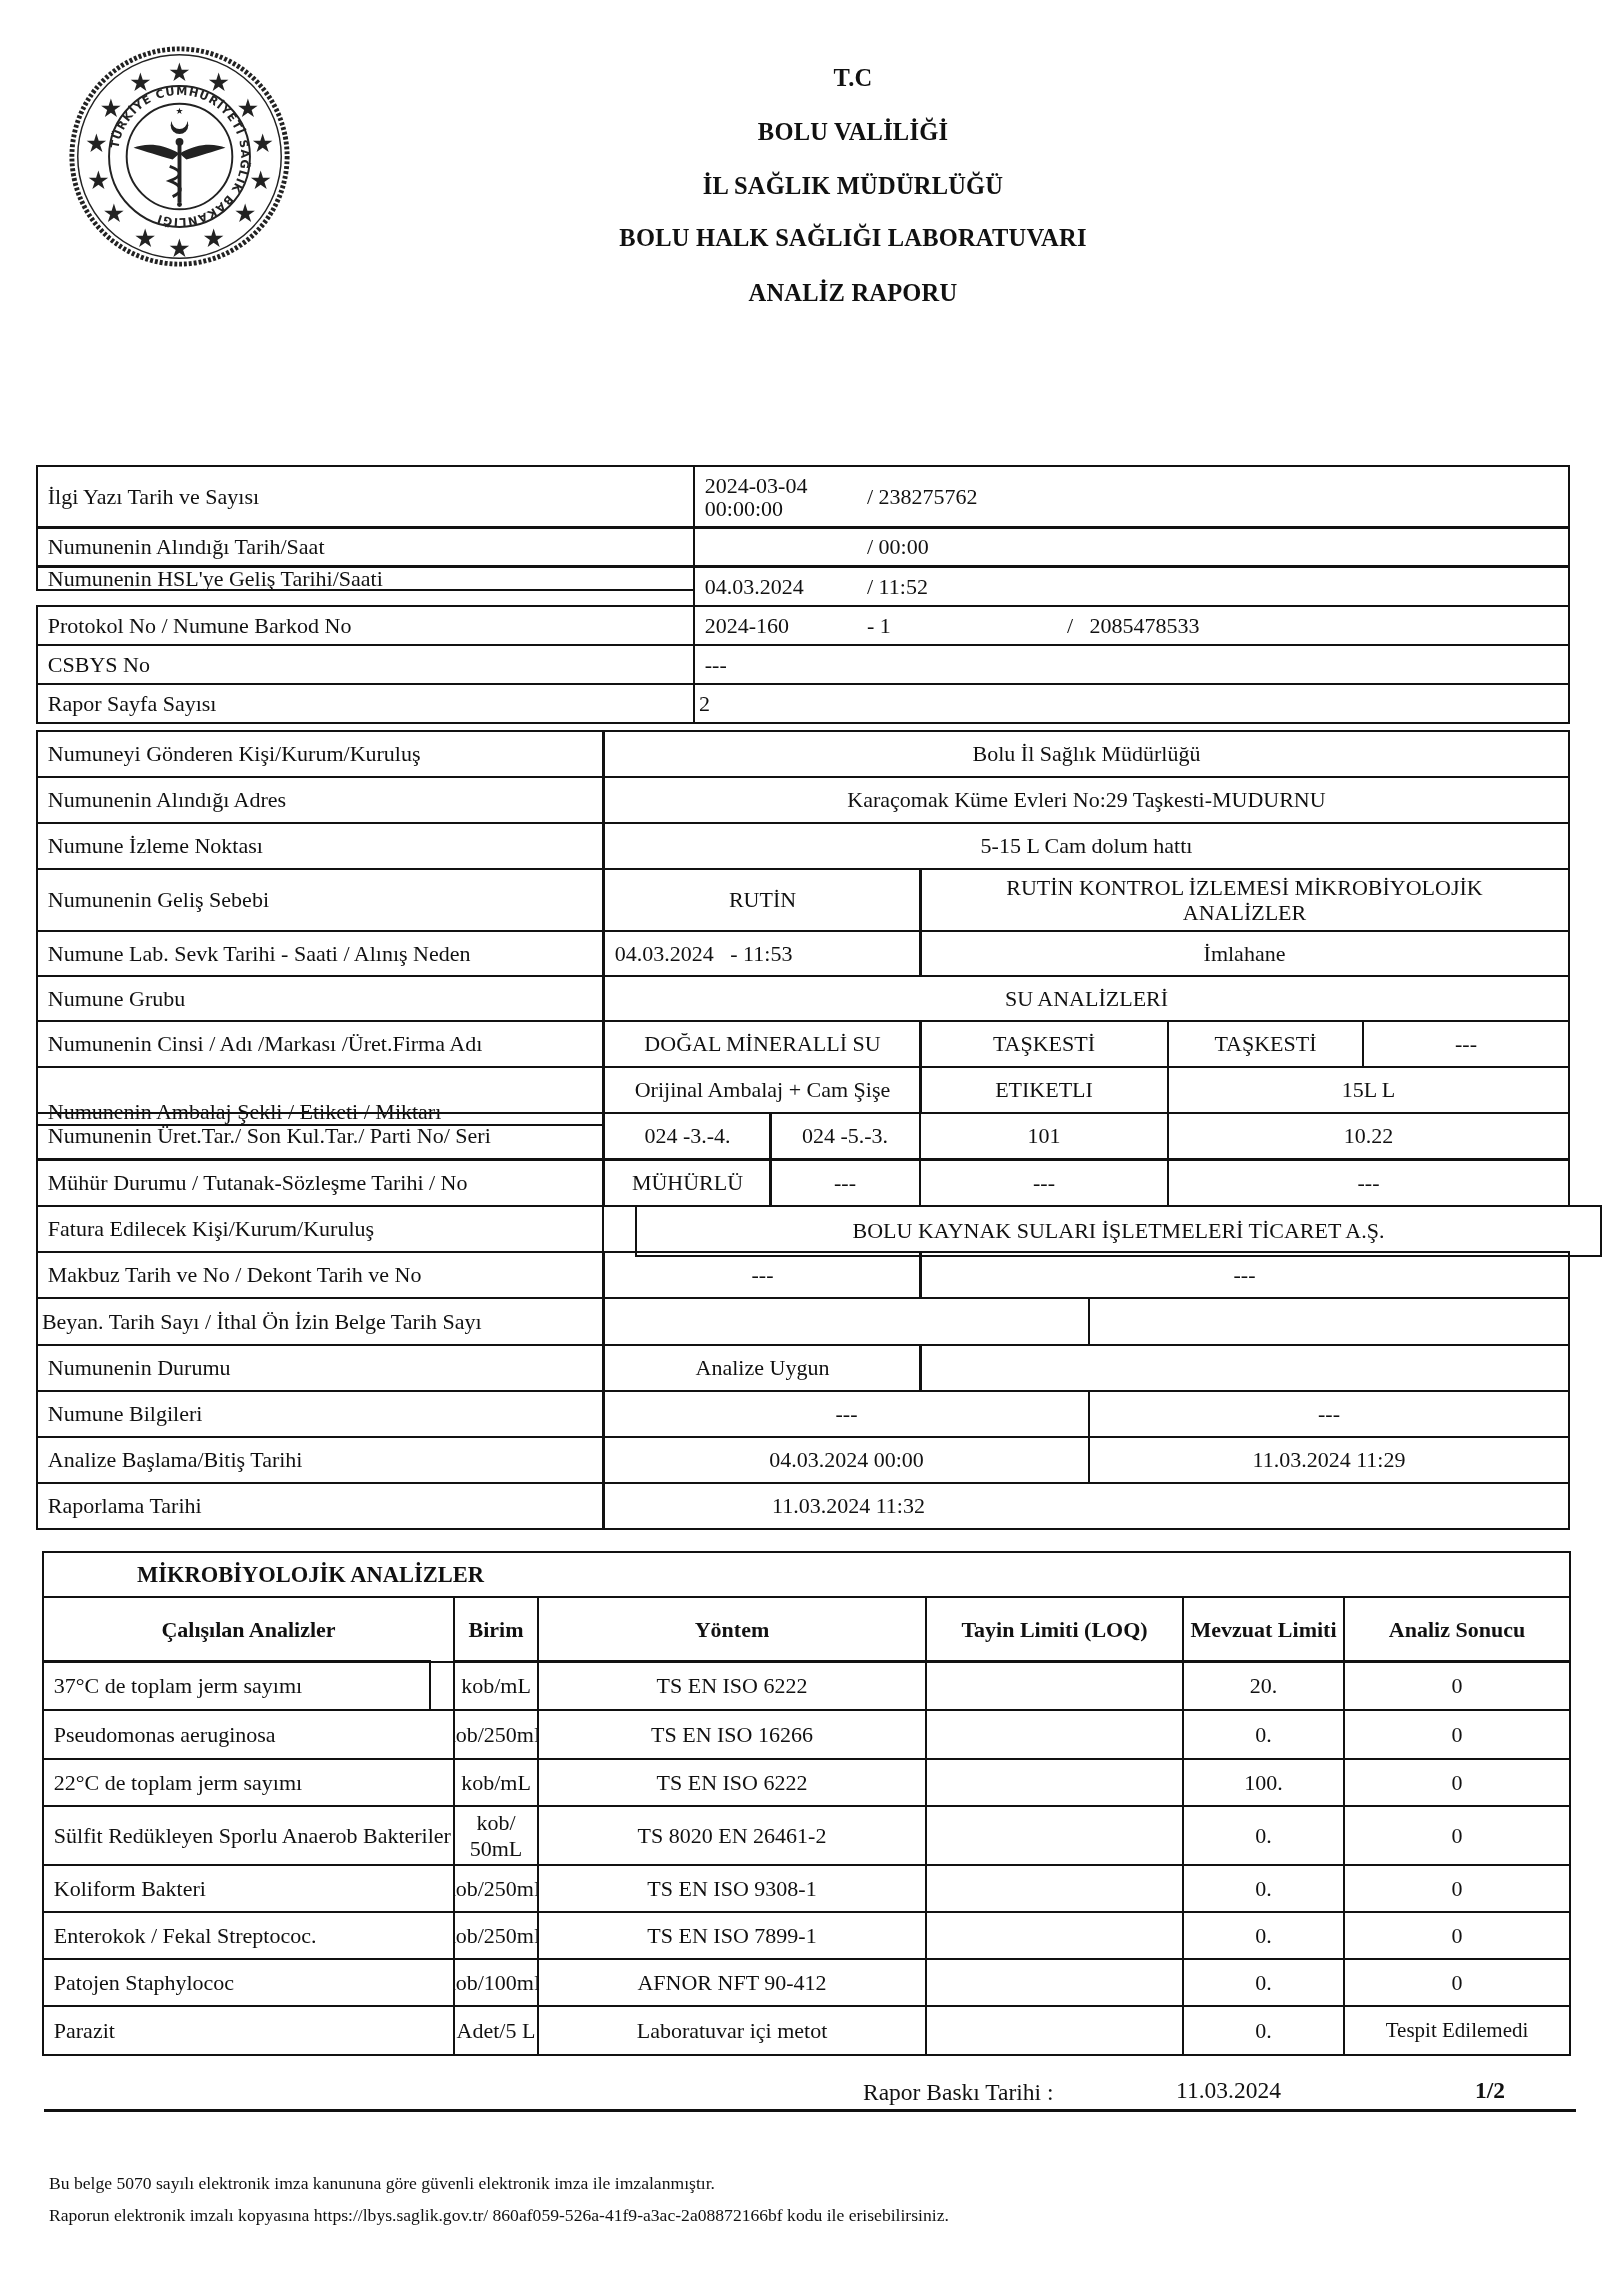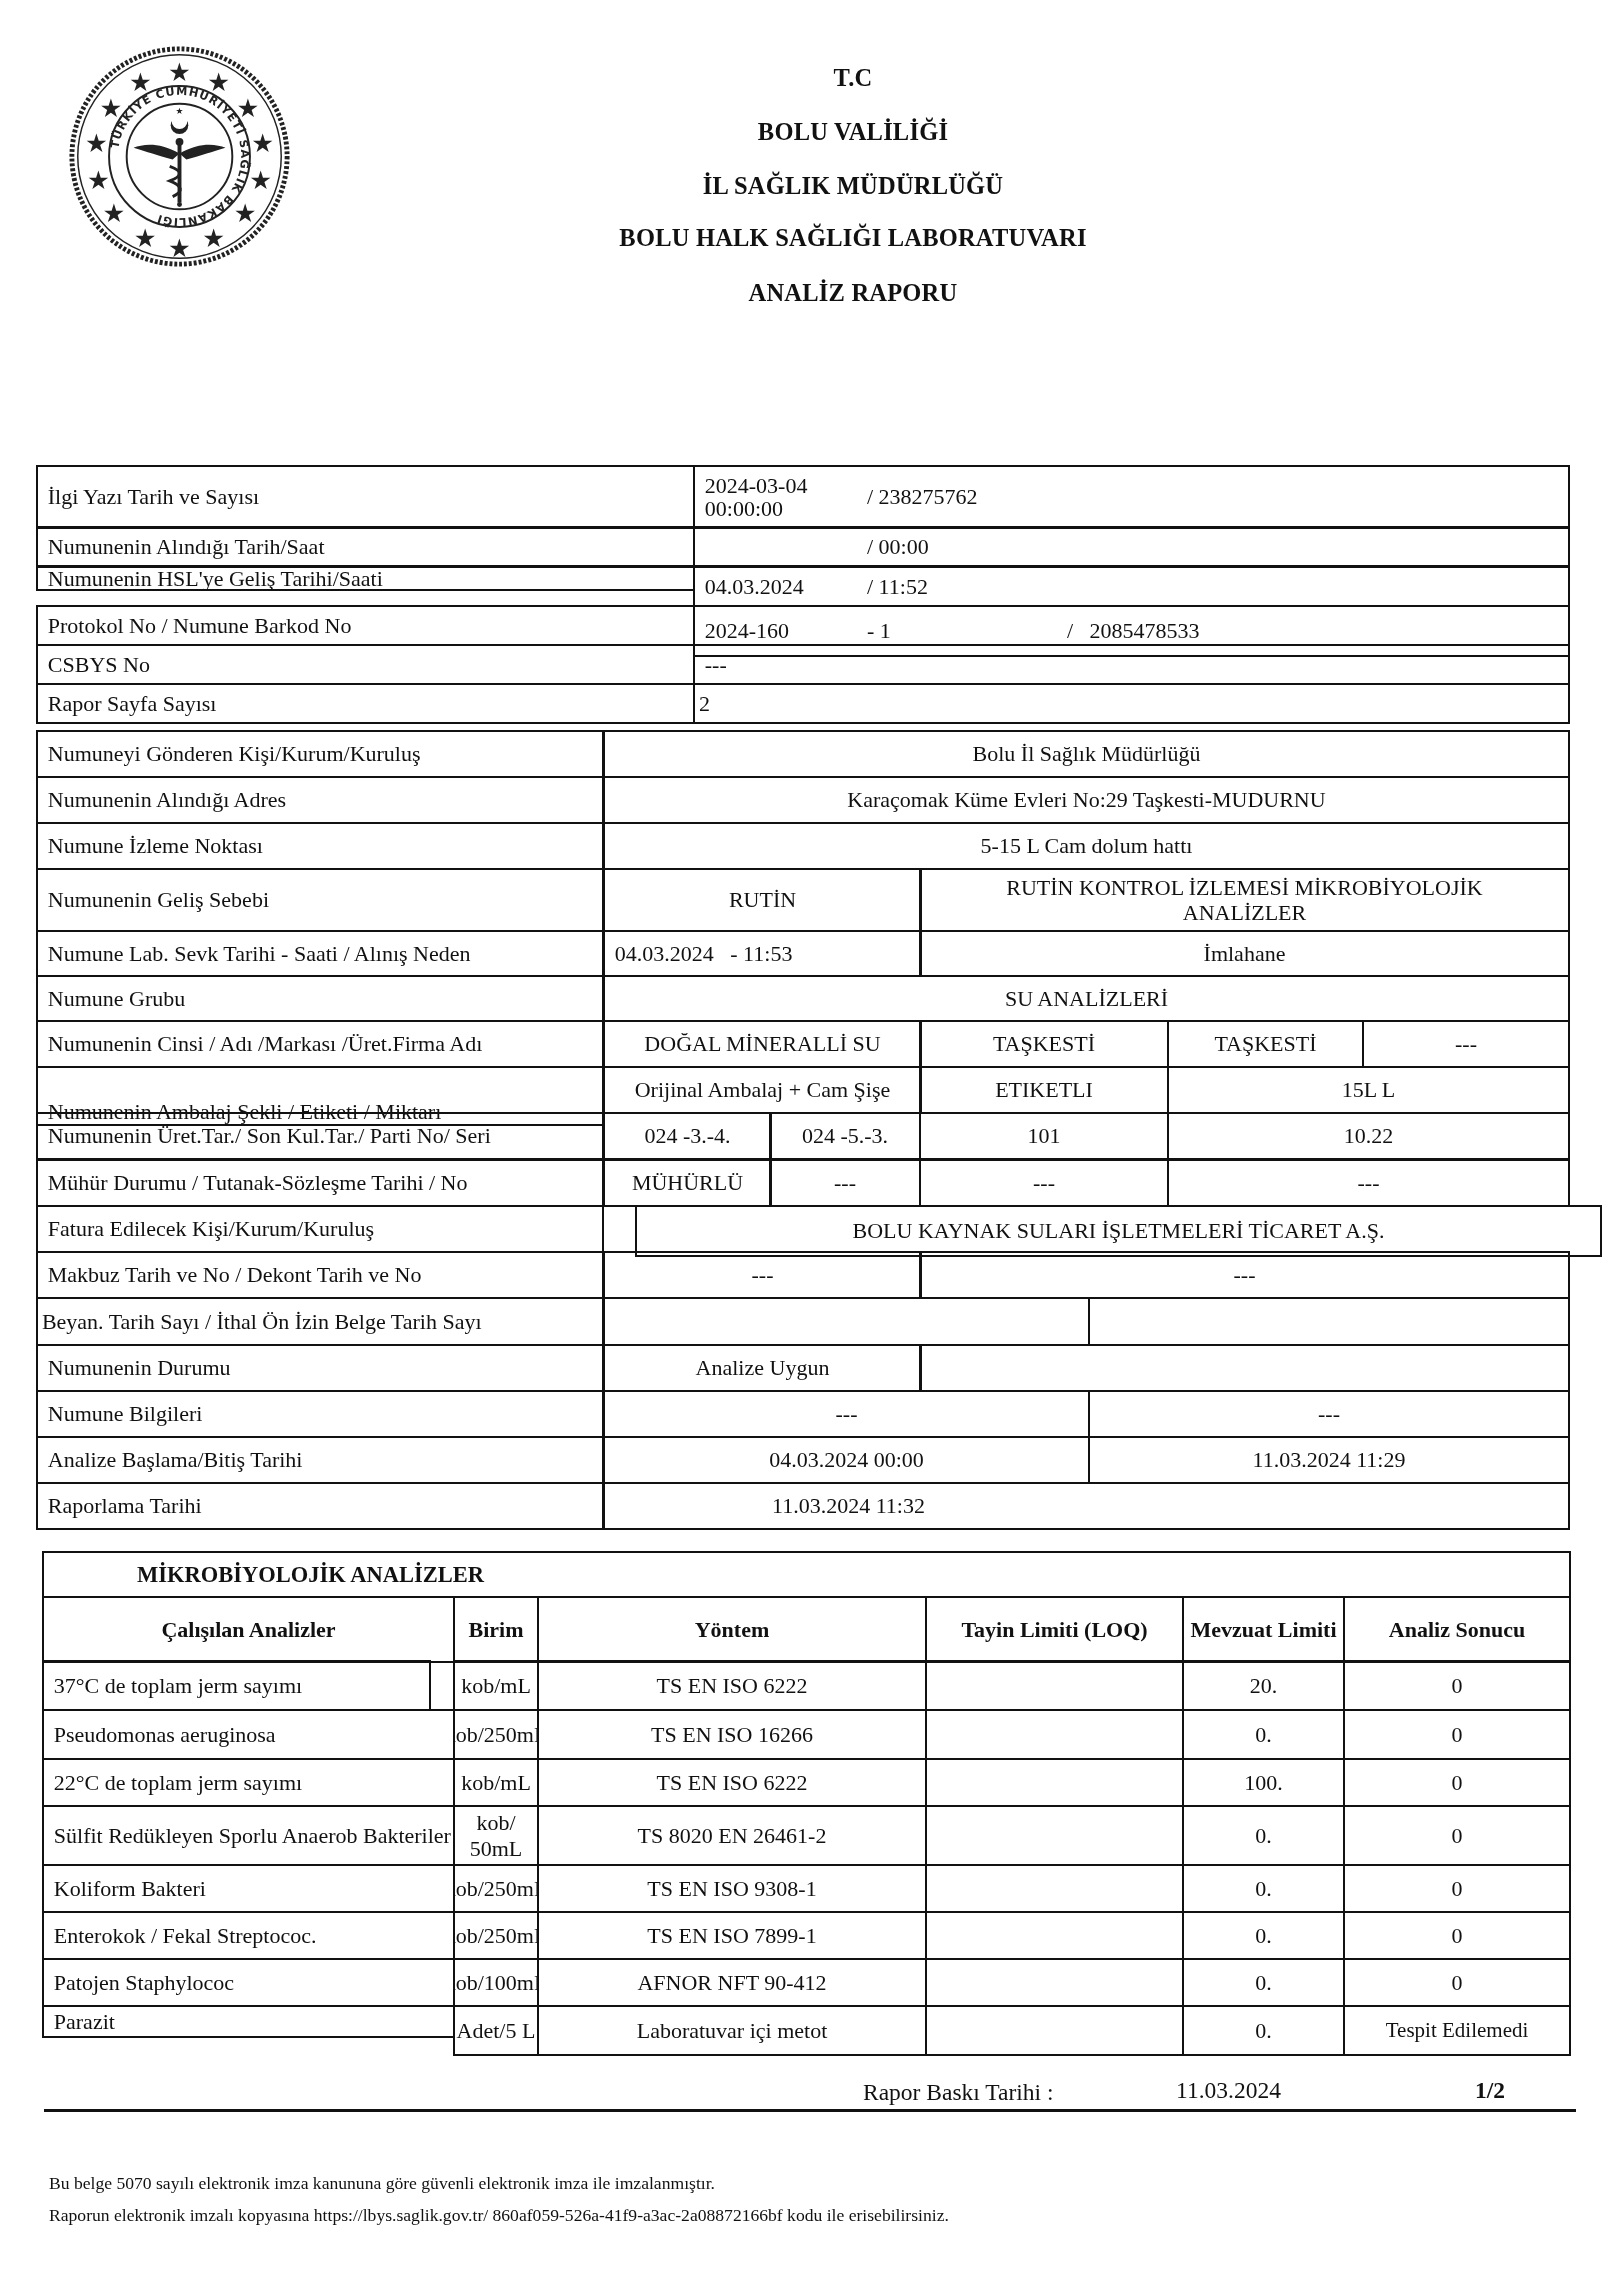--- a/index.html
+++ b/index.html
@@ -94,21 +94,21 @@
       <span>Numunenin HSL'ye Geliş Tarihi/Saati</span>
     </div>
   <div class="cell l" style="left:693px;top:566px;width:877px;height:41px;">
     <span>04.03.2024</span>
     <span style="position:absolute;left:172px;">/ 11:52</span>
   </div>
 
   <div class="cell l" style="left:36px;top:605px;width:659px;height:41px;">
       <span>Protokol No / Numune Barkod No</span>
     </div>
-  <div class="cell l" style="left:693px;top:605px;width:877px;height:52px;">
+  <div class="cell l" style="left:693px;top:605px;width:877px;height:41px;">
     <span>2024-160</span>
     <span style="position:absolute;left:172px;">- 1</span>
     <span style="position:absolute;left:372px;white-space:pre;">/   2085478533</span>
   </div>
 
   <div class="cell l" style="left:36px;top:644px;width:659px;height:41px;">
       <span>CSBYS No</span>
     </div>
   <div class="cell l" style="left:693px;top:644px;width:877px;height:41px;">
       <span>---</span>
@@ -456,21 +456,21 @@
         <span></span>
       </div>
       <div class="cell c" style="left: 1182px; top: 1958px; width: 163px; height: 49px;">
         <span>0.</span>
       </div>
       <div class="cell c" style="left: 1343px; top: 1958px; width: 228px; height: 49px;">
         <span>0</span>
       </div>
     </div>
     <div>
-      <div class="cell l" style="left: 42px; top: 2005px; width: 413px; height: 33px;">
+      <div class="cell l" style="left: 42px; top: 2005px; width: 413px; height: 51px;">
         <span>Parazit</span>
       </div>
       <div class="cell c" style="left: 453px; top: 2005px; width: 86px; height: 51px; padding: 0px;">
         <span>Adet/5 L</span>
       </div>
       <div class="cell c" style="left: 537px; top: 2005px; width: 390px; height: 51px;">
         <span>Laboratuvar içi metot</span>
       </div>
       <div class="cell c" style="left: 925px; top: 2005px; width: 259px; height: 51px;">
         <span></span>

